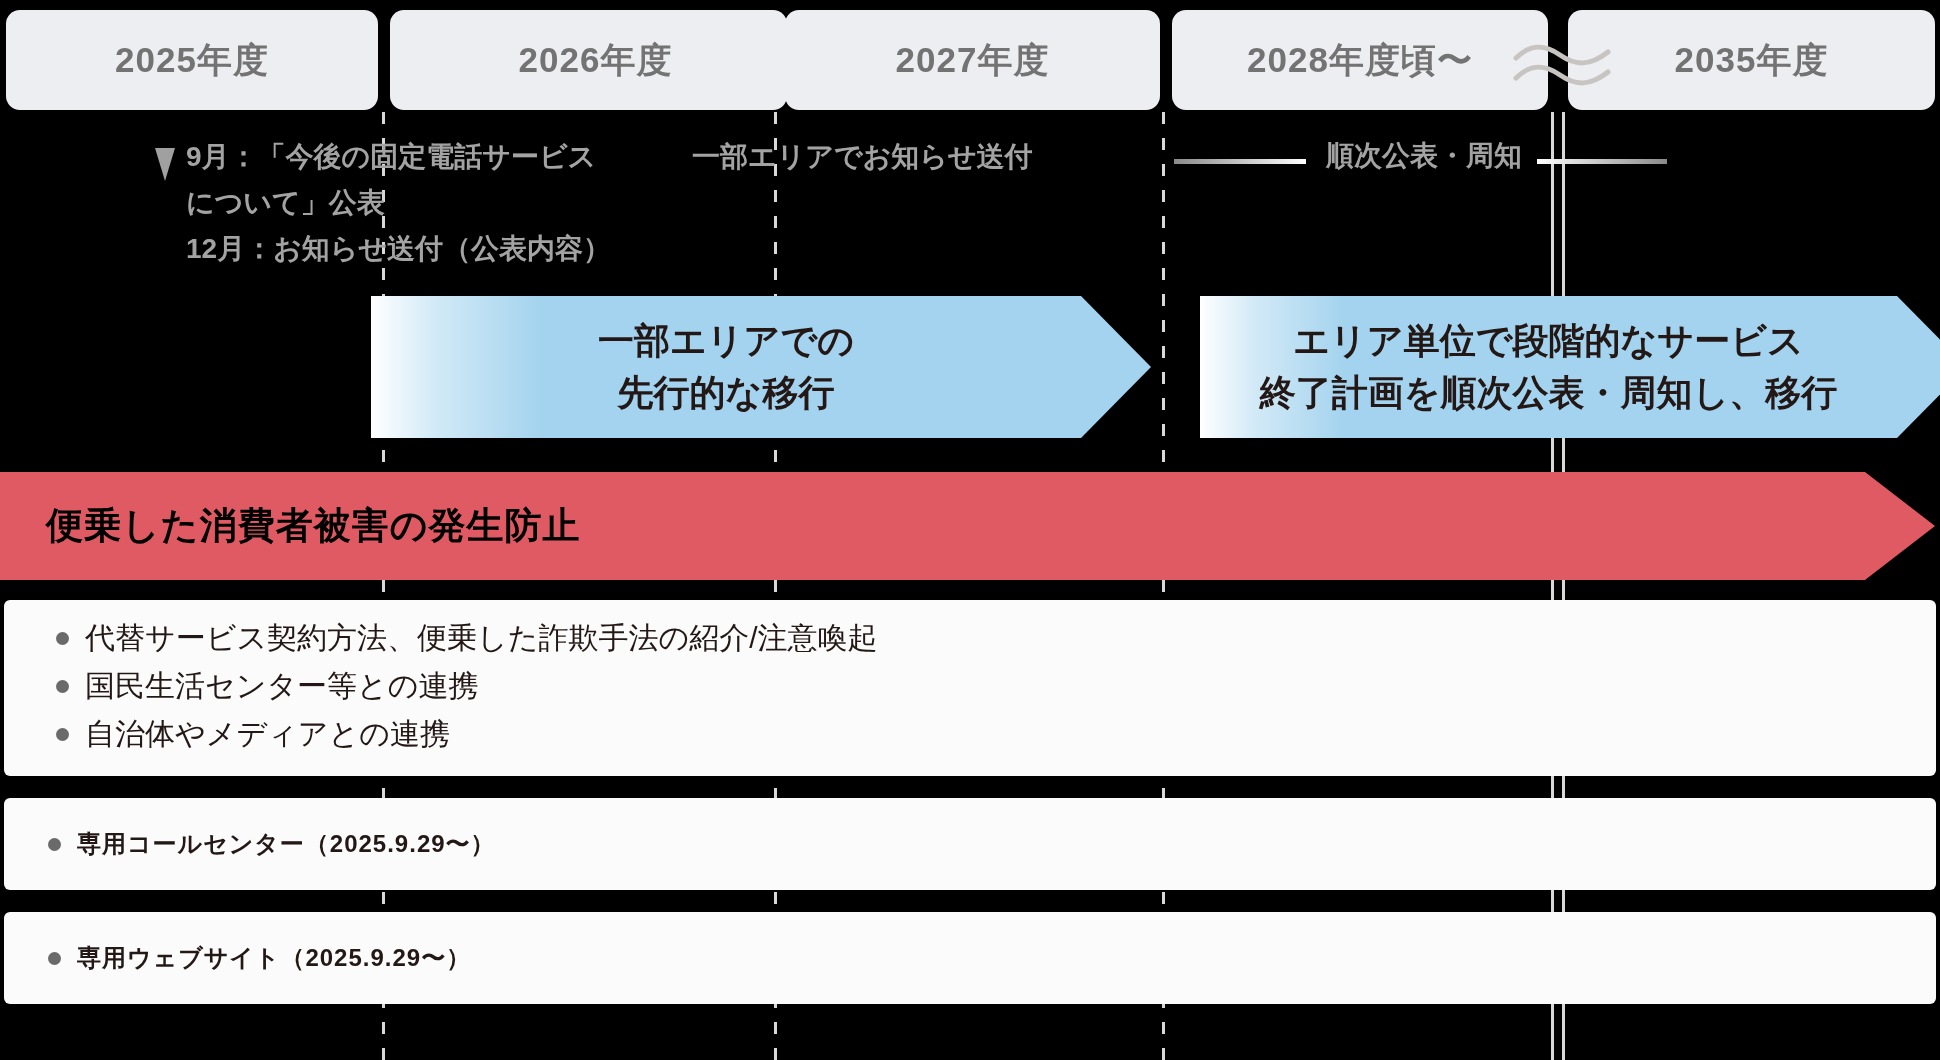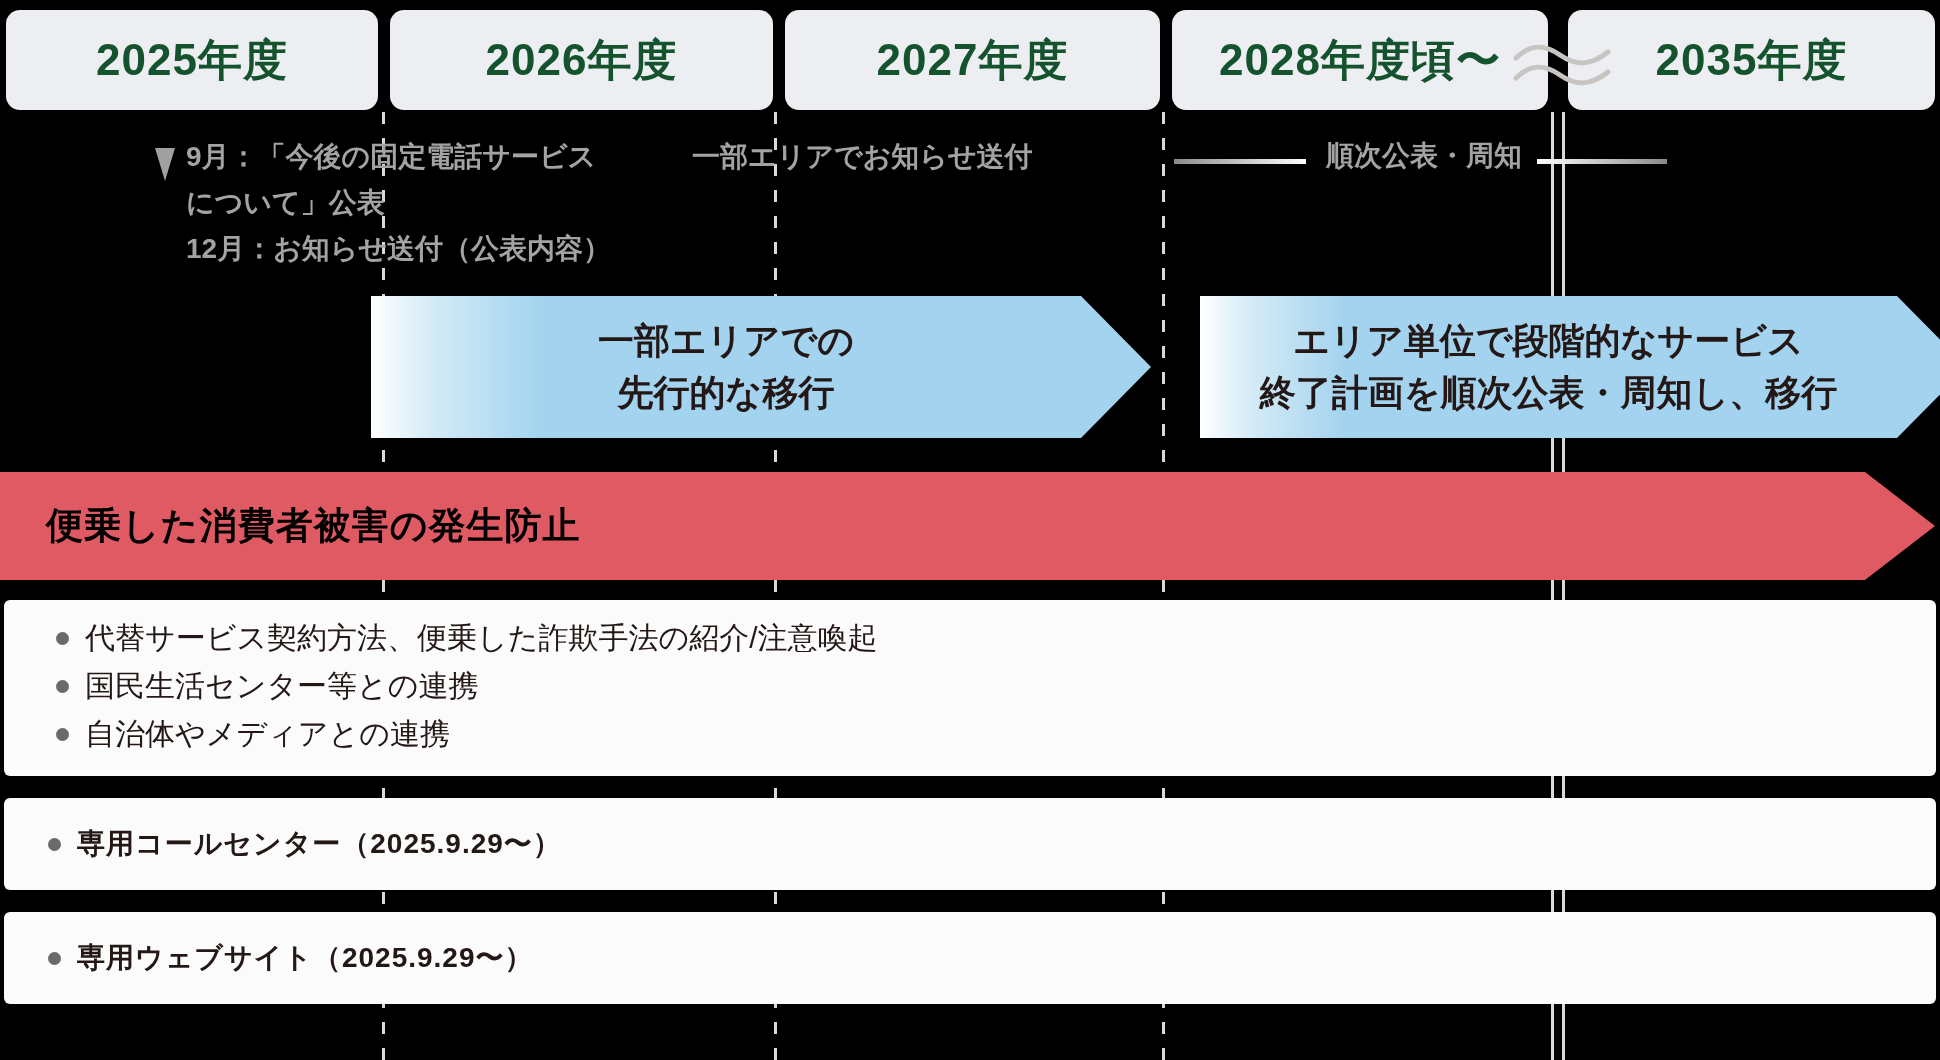--- a/index.html
+++ b/index.html
@@ -4,24 +4,24 @@
 <style>
   html,body{margin:0;padding:0;background:#000;}
   .stage{
     position:relative;width:1940px;height:1060px;background:#000;overflow:hidden;
     font-family:"Liberation Sans","DejaVu Sans",sans-serif;color:#231815;
   }
   
   .yearbox{
     position:absolute;top:10px;height:100px;background:#edeef2;border-radius:14px;
     display:flex;align-items:center;justify-content:center;
-    font-size:44px;font-weight:600;letter-spacing:1px;color:#14532d;z-index:3;
+    font-size:35px;font-weight:600;letter-spacing:1px;color:#737373;z-index:3;
   }
   .yb1{left:6px;width:372px;}
-  .yb2{left:390px;width:383px;}
+  .yb2{left:390px;width:383px;padding-left:14px;}
   .yb3{left:785px;width:375px;}
   .yb4{left:1172px;width:376px;}
   .yb5{left:1568px;width:367px;}
   .wave-break{position:absolute;left:1512px;top:40px;z-index:5;}
   
   .vdash{
     position:absolute;top:112px;height:948px;width:3px;z-index:1;
     background:repeating-linear-gradient(180deg,#d9d9d9 0 12px,transparent 12px 26px);
   }
   .vd1{left:382px;} .vd2{left:774px;} .vd3{left:1162px;}
@@ -65,21 +65,21 @@
   .panel{
     position:absolute;left:4px;width:1932px;background:#fbfbfb;border-radius:6px;z-index:2;
   }
   .panel-measures{top:600px;height:176px;}
   .panel-measures ul{margin:0;padding:14px 0 0 52px;list-style:none;}
   .panel-measures li{
     height:48px;display:flex;align-items:center;font-size:30px;color:#231815;
   }
   .panel-row{top:798px;height:92px;display:flex;align-items:center;padding-left:44px;box-sizing:border-box;}
   .panel-row2{top:912px;}
-  .panel-row .row-text{font-size:28px;font-weight:700;color:#231815;letter-spacing:1px;}
+  .panel-row .row-text{font-size:24px;font-weight:700;color:#231815;letter-spacing:1px;}
   .dot{
     width:13px;height:13px;border-radius:50%;background:#6a6a6a;flex:0 0 13px;margin-right:16px;
   }
 </style>
 </head>
 <body>
 
 <div class="stage">
 
   <div class="vdash vd1"></div>

